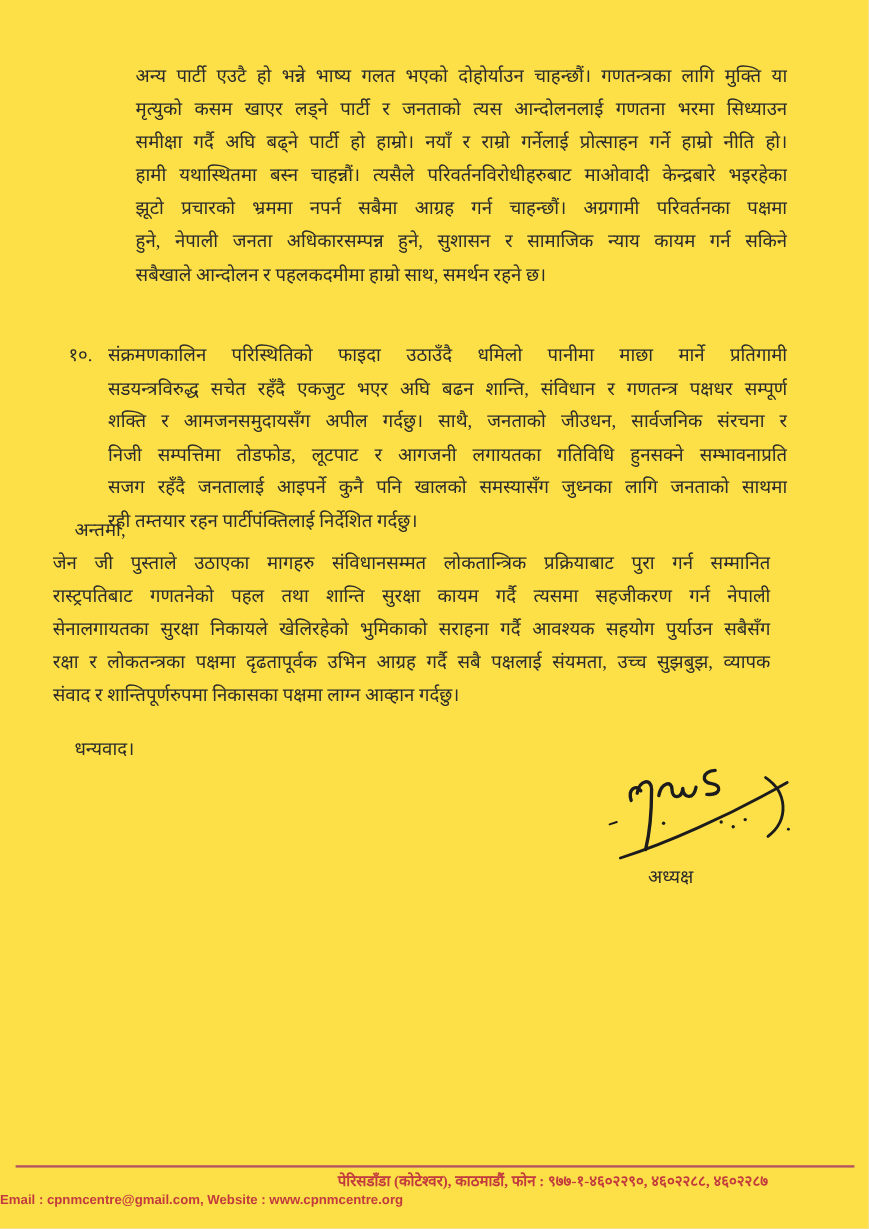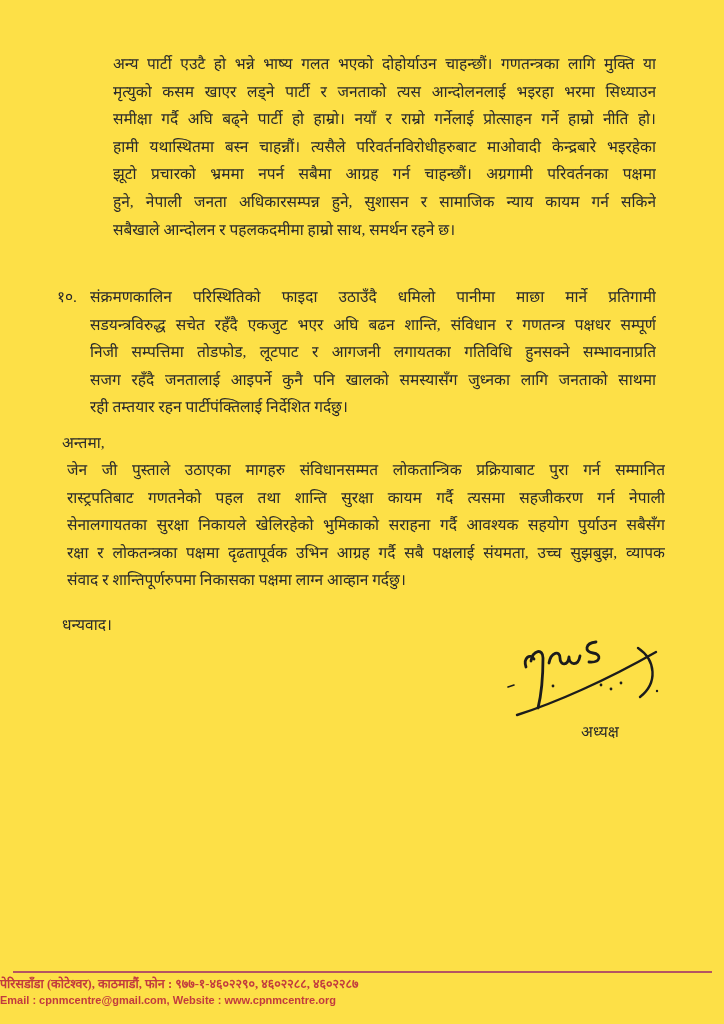--- a/index.html
+++ b/index.html
@@ -27,70 +27,71 @@
   .item10 .marker{
     position:absolute;left:0;top:0;
     font-size:15.5px;line-height:27.6px;
   }
   .item10 .item-text{margin-left:33px;}
   .antama{
     position:absolute;left:62px;top:429px;
     font-size:15.5px;line-height:27.6px;
     text-align:right;text-align-last:left;
   }
-  .para-b{position:absolute;left:67px;top:456px;width:598px;}
+  .para-b{position:absolute;left:44px;top:456px;width:598px;}
   .thanks{
     position:absolute;left:62px;top:611px;
     font-size:15.5px;line-height:27.6px;
   }
   .signature{position:absolute;left:505px;top:628px;}
   .signoff{
     position:absolute;left:540px;top:720px;width:120px;
-    font-size:15.5px;line-height:24px;text-align:center;
+    font-size:15.5px;line-height:24px;
   }
   .footer-rule{
     position:absolute;left:13px;top:971px;width:699px;height:2px;
     background:var(--rule,#b45562);
   }
   .footer-address{
     position:absolute;left:0;top:976px;width:640px;
-    text-align:left;
+    text-align:right;
     font-size:12.5px;line-height:17px;
     font-weight:bold;
     color:var(--footer,#c23b3e);
   }
   .footer-contact{
     position:absolute;left:0;top:993px;width:724px;
     text-align:left;
     font-family:"Liberation Sans","DejaVu Sans",sans-serif;
     font-size:11px;line-height:15px;
     font-weight:bold;
     color:var(--footer,#c23b3e);
   }
 </style>
 </head>
 <body>
 
 <div class="page">
 
   <div class="para-a">
     <div class="line">अन्य पार्टी एउटै हो भन्ने भाष्य गलत भएको दोहोर्याउन चाहन्छौं। गणतन्त्रका लागि मुक्ति या</div>
-    <div class="line">मृत्युको कसम खाएर लड्ने पार्टी र जनताको त्यस आन्दोलनलाई भइरहा भरमा सिध्याउन</div>
+    <div class="line">मृत्युको कसम खाएर लड्ने पार्टी र जनताको त्यस आन्दोलनलाई गणतना भरमा सिध्याउन</div>
     <div class="line">समीक्षा गर्दै अघि बढ्ने पार्टी हो हाम्रो। नयाँ र राम्रो गर्नेलाई प्रोत्साहन गर्ने हाम्रो नीति हो।</div>
     <div class="line">हामी यथास्थितमा बस्न चाहन्नौं। त्यसैले परिवर्तनविरोधीहरुबाट माओवादी केन्द्रबारे भइरहेका</div>
     <div class="line">झूटो प्रचारको भ्रममा नपर्न सबैमा आग्रह गर्न चाहन्छौं। अग्रगामी परिवर्तनका पक्षमा</div>
     <div class="line">हुने, नेपाली जनता अधिकारसम्पन्न हुने, सुशासन र सामाजिक न्याय कायम गर्न सकिने</div>
     <div class="line last">सबैखाले आन्दोलन र पहलकदमीमा हाम्रो साथ, समर्थन रहने छ।</div>
   </div>
 
   <div class="item10">
     <span class="marker">१०.</span>
     <div class="item-text">
       <div class="line">संक्रमणकालिन परिस्थितिको फाइदा उठाउँदै धमिलो पानीमा माछा मार्ने प्रतिगामी</div>
       <div class="line">सडयन्त्रविरुद्ध सचेत रहँदै एकजुट भएर अघि बढन शान्ति, संविधान र गणतन्त्र पक्षधर सम्पूर्ण</div>
+      <div class="line">शक्ति र आमजनसमुदायसँग अपील गर्दछु। साथै, जनताको जीउधन, सार्वजनिक संरचना र</div>
       <div class="line">निजी सम्पत्तिमा तोडफोड, लूटपाट र आगजनी लगायतका गतिविधि हुनसक्ने सम्भावनाप्रति</div>
       <div class="line">सजग रहँदै जनतालाई आइपर्ने कुनै पनि खालको समस्यासँग जुध्नका लागि जनताको साथमा</div>
       <div class="line last">रही तम्तयार रहन पार्टीपंक्तिलाई निर्देशित गर्दछु।</div>
     </div>
   </div>
 
   <div class="antama">अन्तमा,</div>
 
   <div class="para-b">
     <div class="line">जेन जी पुस्ताले उठाएका मागहरु संविधानसम्मत लोकतान्त्रिक प्रक्रियाबाट पुरा गर्न सम्मानित</div>

